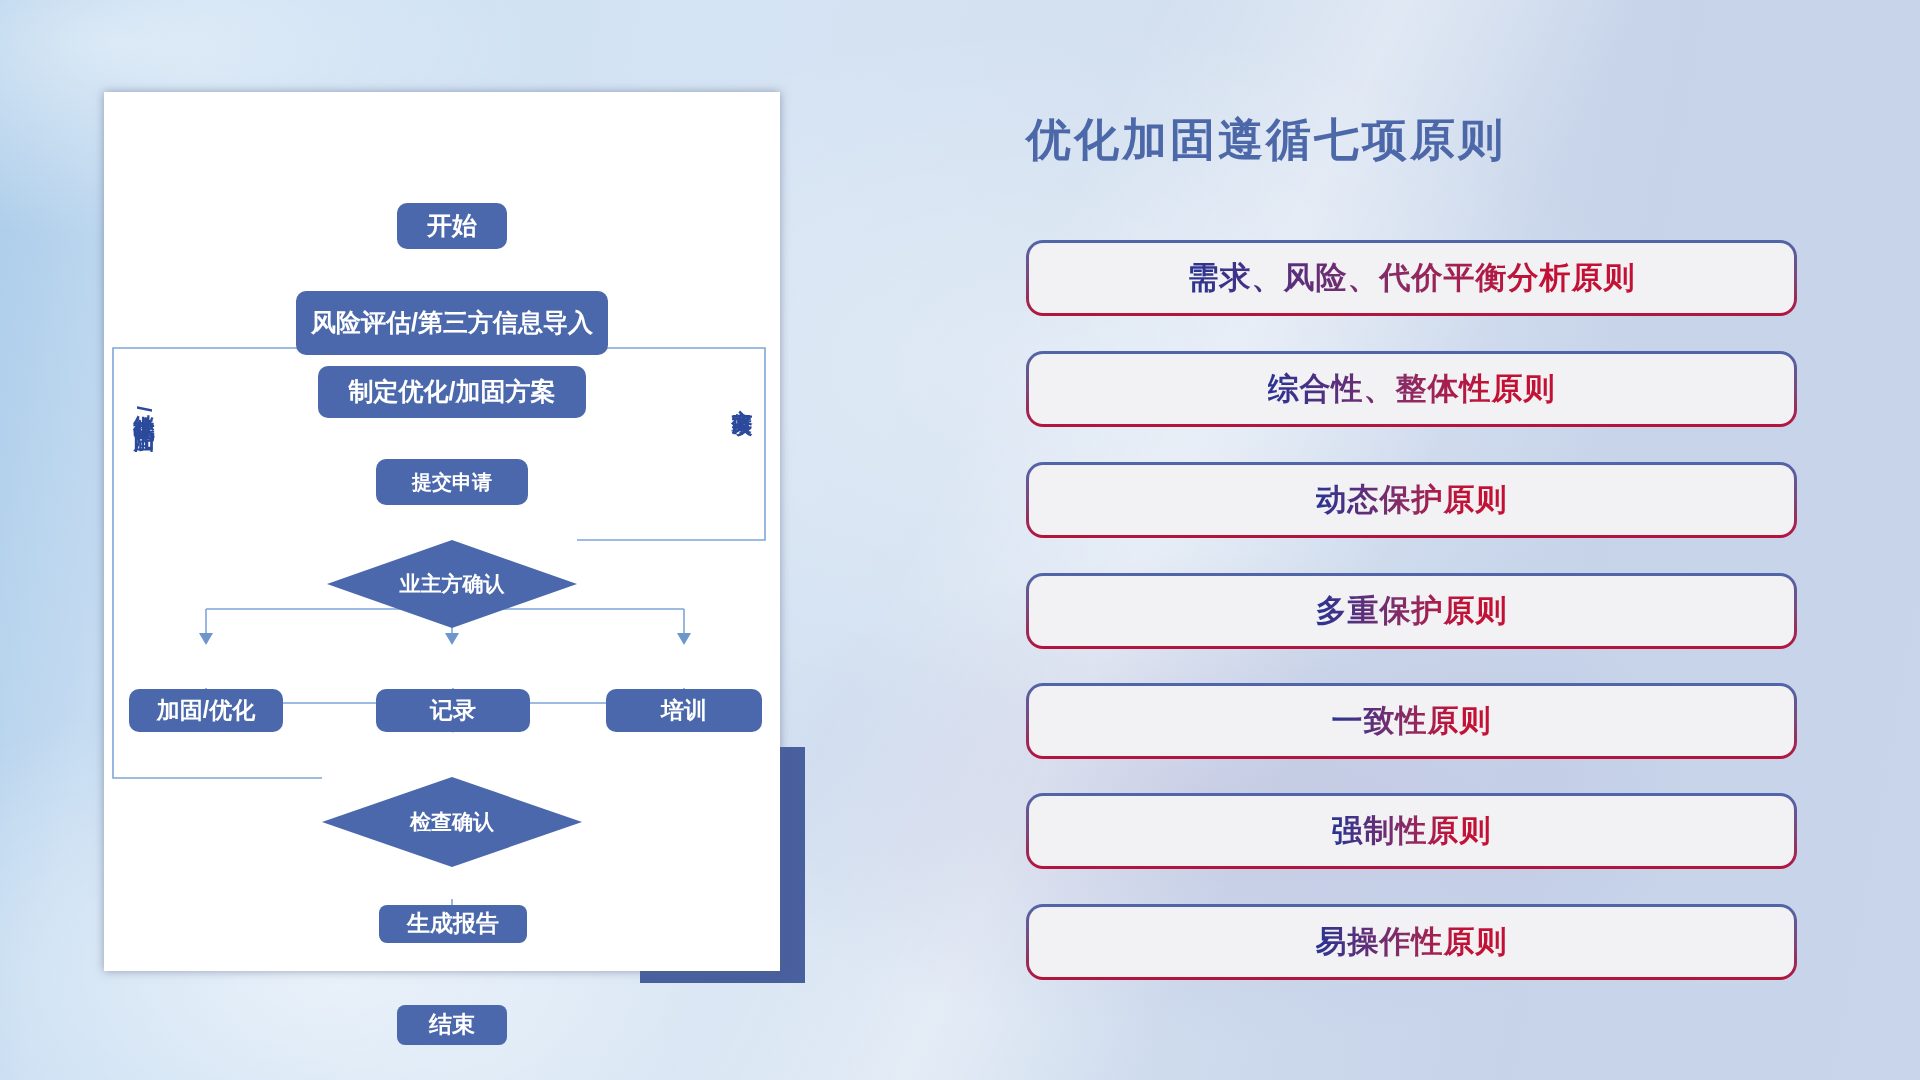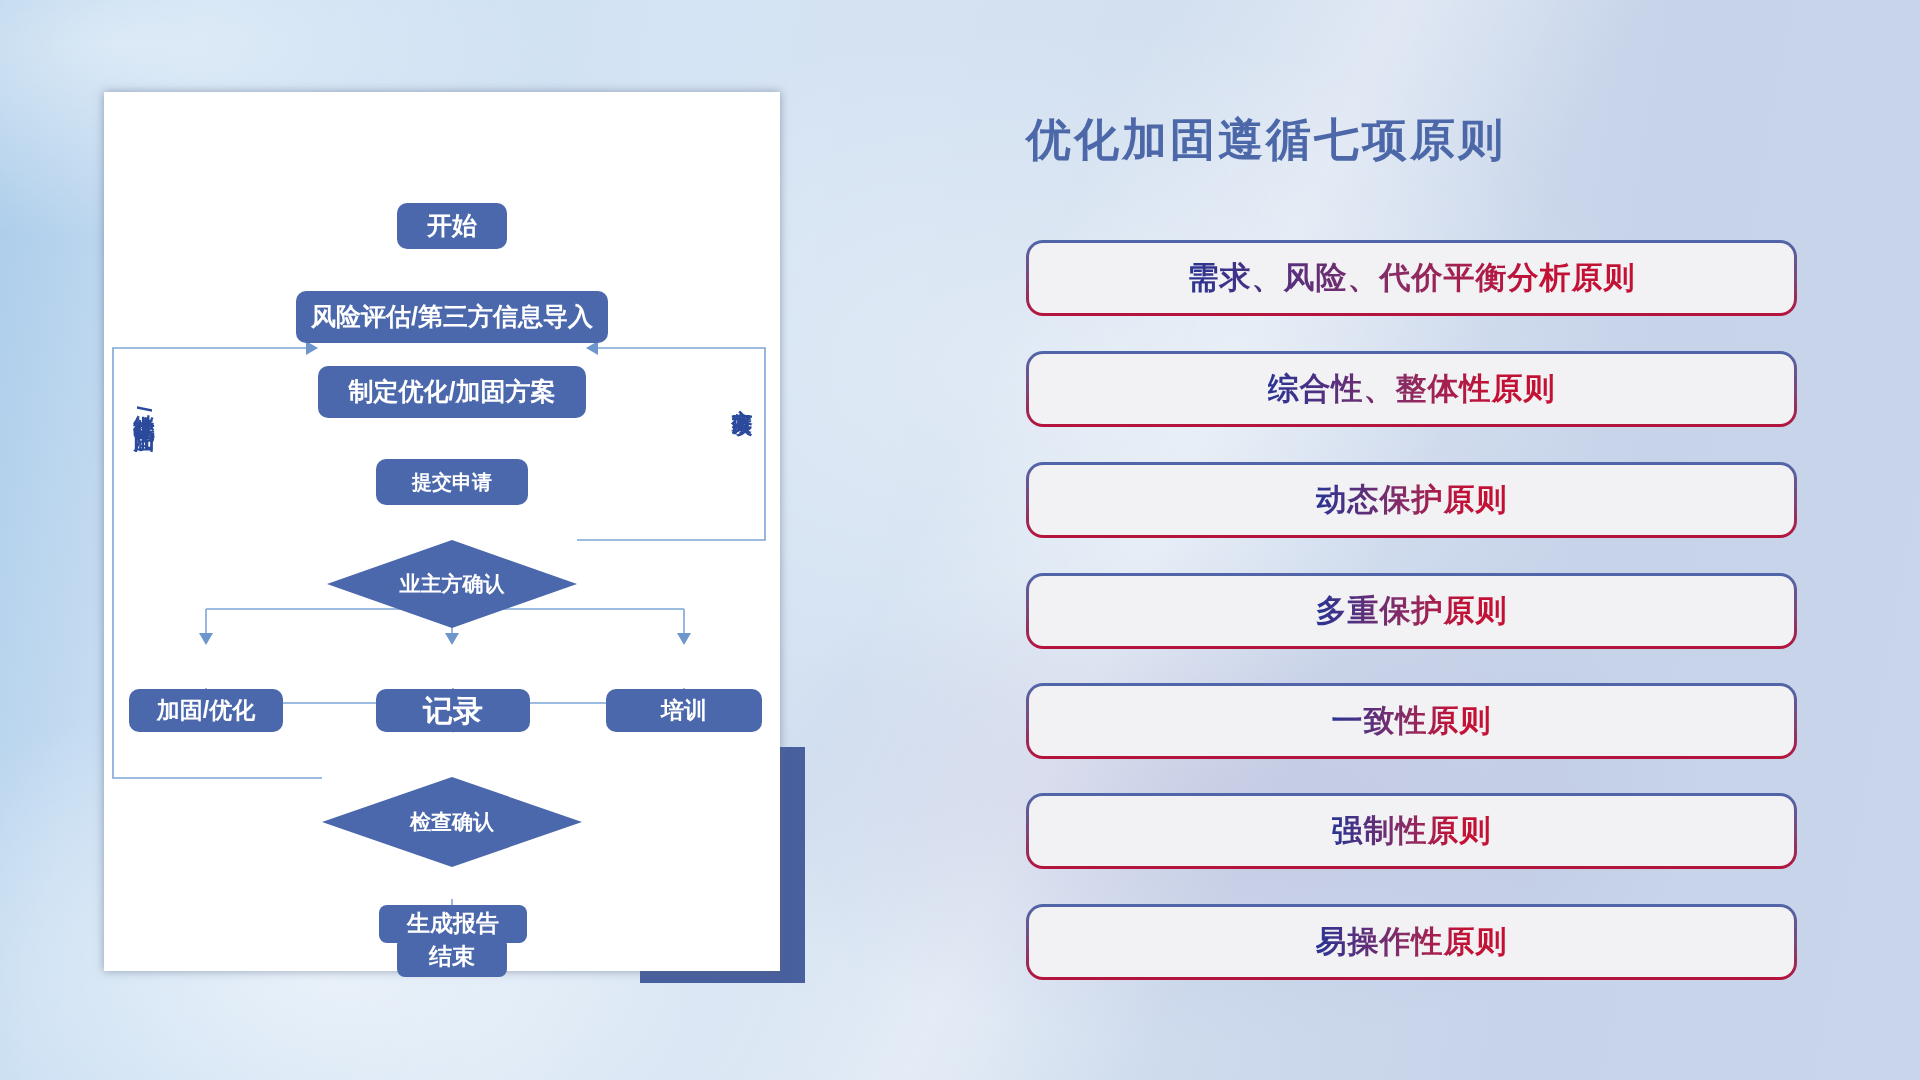--- a/index.html
+++ b/index.html
@@ -84,39 +84,39 @@
         <polygon points="342,629 356,629 349,641"></polygon>
         <polygon points="341,757 355,757 348,769"></polygon>
         <polygon points="341,821 355,821 348,833"></polygon>
         <polygon points="202,249 202,263 214,256"></polygon>
         <polygon points="494,249 494,263 482,256"></polygon>
       </g>
     </svg>
 
     <div class="node" style="left:293px;top:67px;width:110px;height:46px;font-size:25px;">开始</div>
 
-    <div class="node" style="left:192px;top:155px;width:312px;height:52px;font-size:25px;">风险评估/第三方信息导入</div>
+    <div class="node" style="left:192px;top:155px;width:312px;height:64px;font-size:25px;">风险评估/第三方信息导入</div>
 
     <div class="node" style="left:214px;top:230px;width:268px;height:52px;font-size:25px;">制定优化/加固方案</div>
 
     <div class="node" style="left:272px;top:323px;width:152px;height:46px;font-size:20px;">提交申请</div>
 
     <div class="node diamond" style="left:223px;top:404px;width:250px;height:88px;font-size:21px;">业主方确认</div>
 
     <div class="node" style="left:25px;top:553px;width:154px;height:43px;font-size:23px;">加固/优化</div>
 
-    <div class="node" style="left:272px;top:553px;width:154px;height:43px;font-size:30px;">记录</div>
+    <div class="node" style="left:272px;top:553px;width:154px;height:43px;font-size:23px;">记录</div>
 
     <div class="node" style="left:502px;top:553px;width:156px;height:43px;font-size:23px;">培训</div>
 
     <div class="node diamond" style="left:218px;top:641px;width:260px;height:90px;font-size:21px;">检查确认</div>
 
     <div class="node" style="left:275px;top:769px;width:148px;height:38px;font-size:23px;border-radius:8px;">生成报告</div>
 
-    <div class="node" style="left:293px;top:801px;width:110px;height:40px;font-size:23px;border-radius:8px;">结束</div>
+    <div class="node" style="left:293px;top:869px;width:110px;height:40px;font-size:23px;border-radius:8px;">结束</div>
 
     <div class="vlabel" style="left:30px;top:306px;height:160px;">继续优化/加固</div>
 
     <div class="vlabel" style="left:628px;top:300px;height:100px;">方案修改</div>
   </div>
 
   <div class="panel-title">优化加固遵循七项原则</div>
 
   <div class="principle" style="top:240px;">
     <div class="inner">

